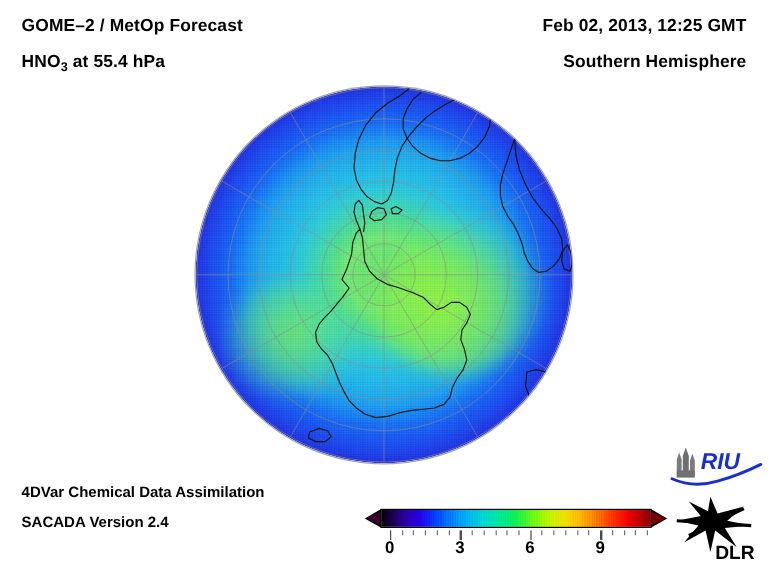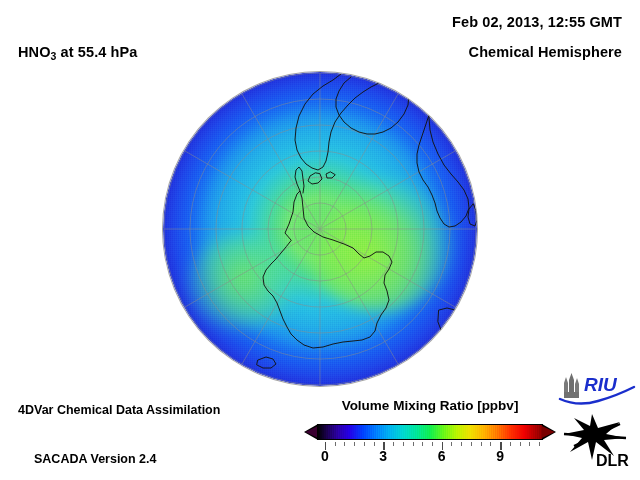--- a/index.html
+++ b/index.html
@@ -127,40 +127,41 @@
   #cbar-axis .t.minor{height:4px;}
   #cbar-labels{position:absolute;left:0;top:50px;width:252px;height:18px;}
   #cbar-labels span{
     position:absolute;top:0;transform:translateX(-50%);
     font-size:14px;font-weight:bold;
   }
 
   
   .foot{position:absolute;left:18px;font-weight:bold;font-size:12.5px;white-space:nowrap;}
   #foot-1{top:403px;text-align:right;}
-  #foot-2{top:452px;margin-left:16px;}
+  #foot-2{top:428px;}
   #foot-3{top:453px;}
 
   
   #riu-logo{position:absolute;left:558px;top:371px;width:78px;height:36px;}
   #dlr-logo{position:absolute;left:562px;top:412px;width:72px;height:58px;}
 </style>
 </head>
 <body>
 
 <div id="page">
 
+  <div class="hdr" id="hdr-title">GOME–2 / MetOp Forecast</div>
 
   <div class="hdr" id="hdr-species">
     <span>HNO</span><span class="sub">3</span><span> at 55.4 hPa</span>
   </div>
 
-  <div class="hdr" id="hdr-date">Feb 02, 2013, 12:55 GMT</div>
-
-  <div class="hdr" id="hdr-region">Chemical Hemisphere</div>
+  <div class="hdr" id="hdr-date">Feb 02, 2013, 12:25 GMT</div>
+
+  <div class="hdr" id="hdr-region">Southern Hemisphere</div>
 
   <div id="globe-wrap">
     <div id="globe">
       <div class="base"></div>
       <div class="collar"></div>
       <div class="lobe-a"></div>
       <div class="lobe-b"></div>
       <div class="limb"></div>
       <div class="grain"></div>
 
@@ -218,21 +219,20 @@
         <path class="coast" d="M276 238 L284 236 L292 238 L299 243 L303 250 L302 258 L297 263 L290 265
                  L283 263 L278 258 L275 250 Z"></path>
         <path class="coast" d="M248 286 L244 291 L245 297 L250 299 L254 295 L253 289 Z"></path>
 
         <path class="coast" d="M95 288 L103 285 L110 287 L113 292 L108 296 L100 296 L94 293 Z"></path>
       </svg>
     </div>
   </div>
 
   <div id="cbar-block">
-    <div id="cbar-title">Volume Mixing Ratio [ppbv]</div>
 
     <div id="cbar-row">
       <div class="cap left">
         <div class="inner"></div>
       </div>
       <div id="cbar-grad">
         <div class="tex"></div>
       </div>
       <div class="cap right">
         <div class="inner"></div>

